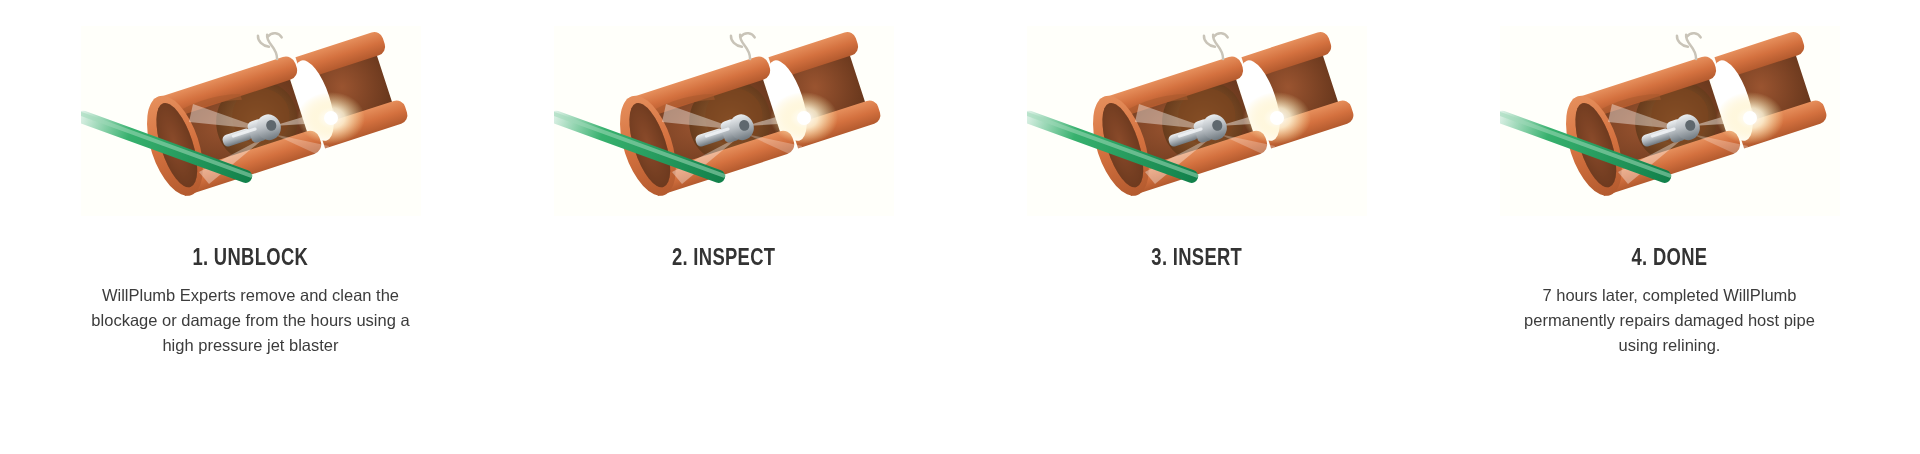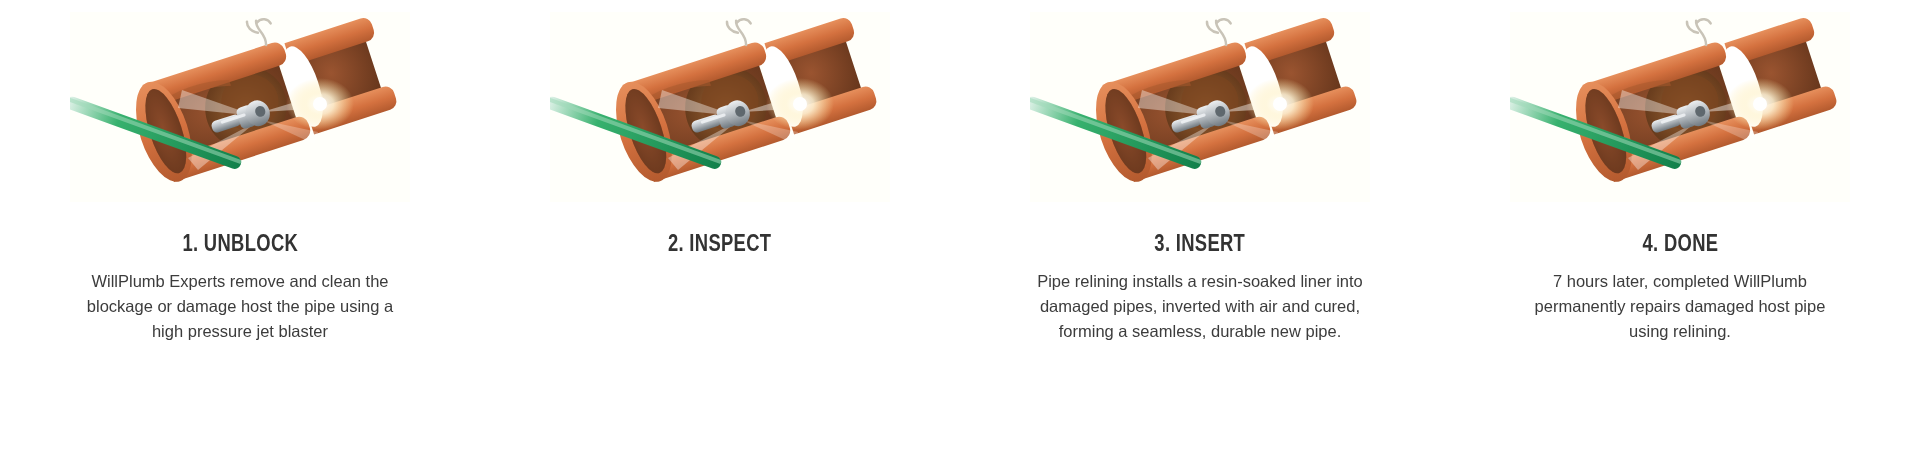--- a/index.html
+++ b/index.html
@@ -10,21 +10,21 @@
     background: #ffffff;
     font-family: "Liberation Sans", sans-serif;
     overflow: hidden;
   }
 
   .steps-grid {
     display: grid;
     grid-template-columns: repeat(4, 1fr);
     width: 1920px;
     height: 454px;
-    padding: 0;
+    padding: 14px;
   }
 
   .step-card {
     display: flex;
     flex-direction: column;
     align-items: center;
     padding: 0 26px;
   }
 
   
@@ -160,21 +160,21 @@
         </g>
 
         <g transform="rotate(-18 170 95)" fill="none" stroke="#c9c4b8" stroke-width="2.5" stroke-linecap="round">
           <path d="M214 44 c4 -12 -6 -18 -2 -26"></path>
           <path d="M212 20 c6 -4 12 0 13 5"></path>
           <path d="M210 30 c-6 -3 -9 -9 -7 -14"></path>
         </g>
       </svg>
     </div>
     <div class="step-heading">1. UNBLOCK</div>
-    <div class="step-body">WillPlumb Experts remove and clean the blockage or damage host the pipe using a high pressure jet blaster</div>
+    <div class="step-body">WillPlumb Experts remove and clean the blockage or damage from the hours using a high pressure jet blaster</div>
   </div>
 
   <div class="step-card">
     <div class="step-figure">
       <svg viewBox="0 0 340 190" xmlns="http://www.w3.org/2000/svg">
         <use href="#nothing"></use>
         <g>
           <g transform="rotate(-18 170 95)">
             <rect x="232" y="52" width="78" height="86" rx="8" fill="url(#g_bore1)"></rect>
             <path d="M232 48 h80 a9 9 0 0 1 9 9 v6 a9 9 0 0 1 -9 9 h-80 z" fill="url(#g_wall1)"></path>
@@ -264,21 +264,20 @@
           </g>
           <g transform="rotate(-18 170 95)" fill="none" stroke="#c9c4b8" stroke-width="2.5" stroke-linecap="round">
             <path d="M214 44 c4 -12 -6 -18 -2 -26"></path>
             <path d="M212 20 c6 -4 12 0 13 5"></path>
             <path d="M210 30 c-6 -3 -9 -9 -7 -14"></path>
           </g>
         </g>
       </svg>
     </div>
     <div class="step-heading">3. INSERT</div>
-    <div class="step-body">Pipe relining installs a resin-soaked liner into damaged pipes, inverted with air and cured, forming a seamless, durable new pipe.</div>
   </div>
 
   <div class="step-card">
     <div class="step-figure">
       <svg viewBox="0 0 340 190" xmlns="http://www.w3.org/2000/svg">
         <g>
           <g transform="rotate(-18 170 95)">
             <rect x="232" y="52" width="78" height="86" rx="8" fill="url(#g_bore1)"></rect>
             <path d="M232 48 h80 a9 9 0 0 1 9 9 v6 a9 9 0 0 1 -9 9 h-80 z" fill="url(#g_wall1)"></path>
             <path d="M232 120 h80 a9 9 0 0 1 9 9 v6 a9 9 0 0 1 -9 9 h-80 z" fill="url(#g_wall1)"></path>

